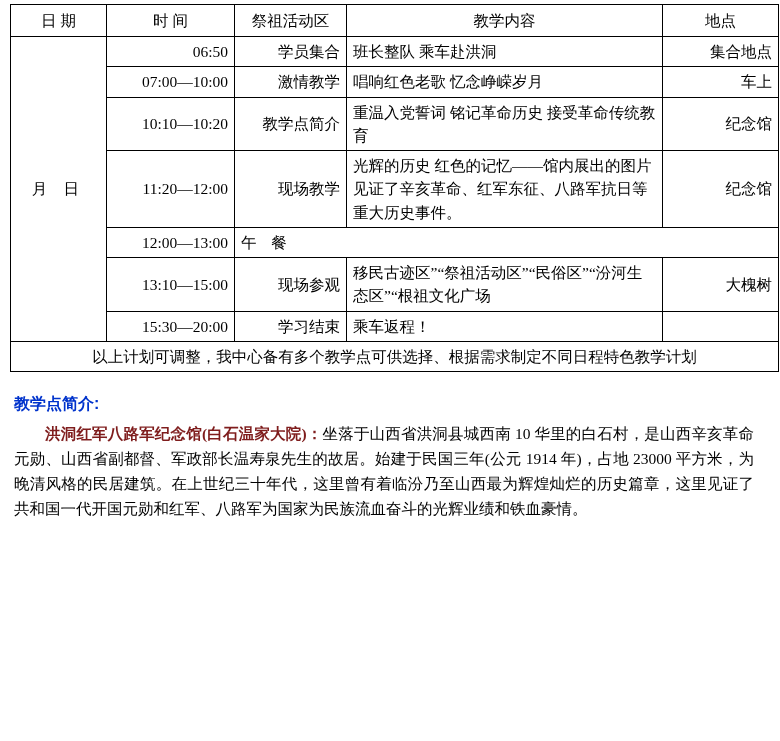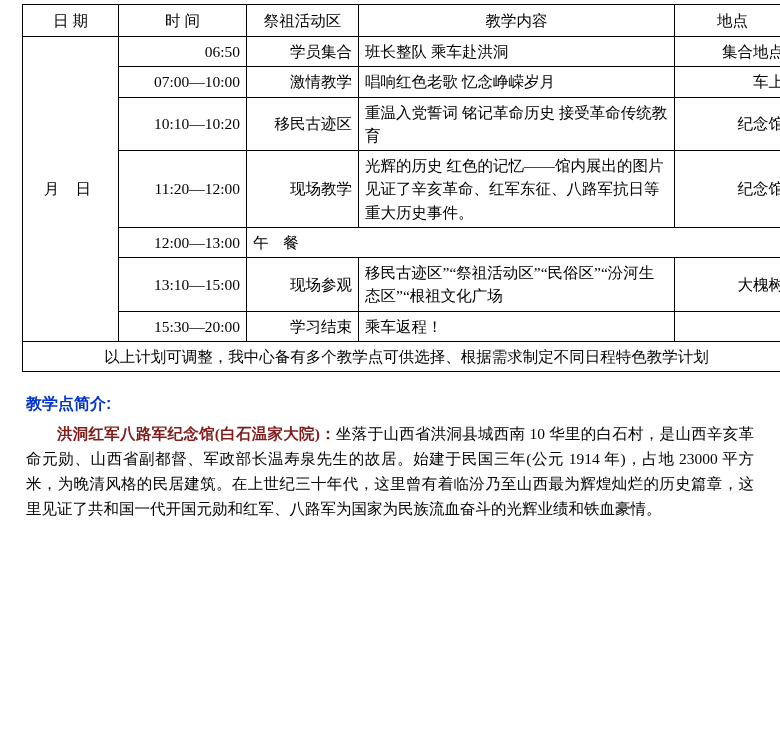--- a/index.html
+++ b/index.html
@@ -10,21 +10,21 @@
     background: #ffffff;
   }
   body {
     font-family: "Liberation Serif", "DejaVu Serif", serif;
     color: #000000;
     font-size: 15px;
   }
   .page {
     width: 764px;
     min-height: 741px;
-    padding: 4px 6px 0 22px;
+    padding: 4px 6px 0 10px;
     position: relative;
   }
   table.schedule {
     border-collapse: collapse;
     width: 768px;
     table-layout: fixed;
     margin: 0 auto;
   }
   table.schedule td, table.schedule th {
     border: 1px solid #000000;
@@ -118,21 +118,21 @@
         <td class="c">集合地点</td>
       </tr>
       <tr>
         <td class="c">07:00—10:00</td>
         <td class="c">激情教学</td>
         <td class="content-cell">唱响红色老歌  忆念峥嵘岁月</td>
         <td class="c">车上</td>
       </tr>
       <tr>
         <td class="c">10:10—10:20</td>
-        <td class="c">移民古迹区</td>
+        <td class="c">教学点简介</td>
         <td class="content-cell">重温入党誓词  铭记革命历史  接受革命传统教育</td>
         <td class="c">纪念馆</td>
       </tr>
       <tr>
         <td class="c">11:20—12:00</td>
         <td class="c">现场教学</td>
         <td class="content-cell">光辉的历史  红色的记忆——馆内展出的图片见证了辛亥革命、红军东征、八路军抗日等重大历史事件。</td>
         <td class="c">纪念馆</td>
       </tr>
       <tr>

